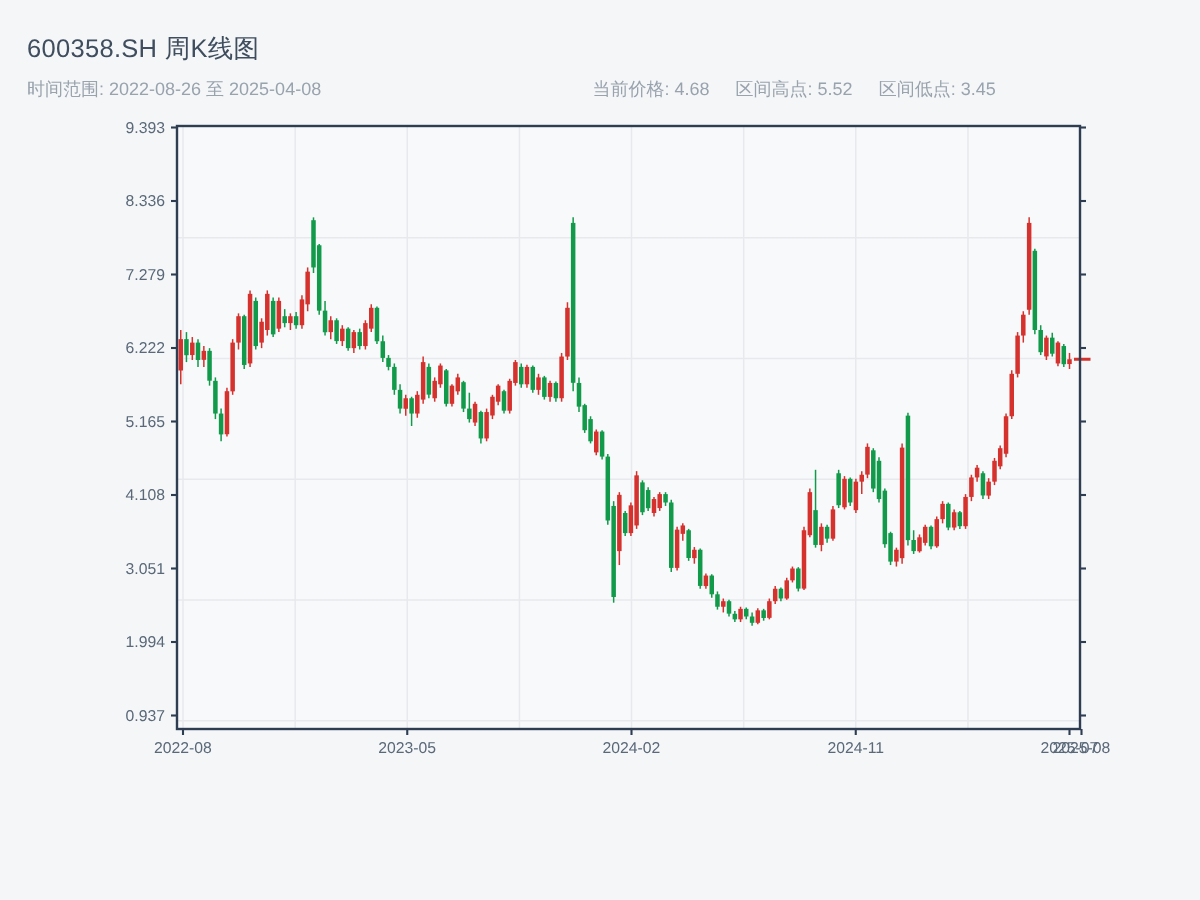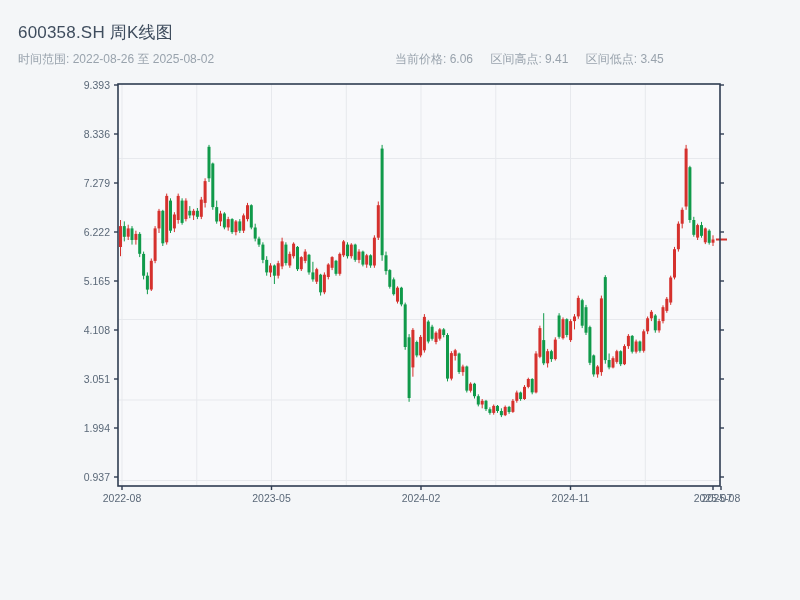--- a/index.html
+++ b/index.html
@@ -24,24 +24,24 @@
   }
   .hdr-stats span{margin-right:14px;}
   svg{position:absolute;left:0;top:0;}
   text{font-family:"Liberation Sans","DejaVu Sans",sans-serif;}
 </style>
 </head>
 <body>
 
 <div class="page">
   <div class="hdr-title">600358.SH 周K线图</div>
-  <div class="hdr-sub">时间范围: 2022-08-26 至 2025-08-02</div>
+  <div class="hdr-sub">时间范围: 2022-08-26 至 2025-04-08</div>
   <div class="hdr-stats">
-    <span>当前价格: 6.06</span>
-    <span>区间高点: 9.41</span>
+    <span>当前价格: 4.68</span>
+    <span>区间高点: 5.52</span>
     <span>区间低点: 3.45</span>
   </div>
   <svg id="chart" width="800" height="600" viewBox="0 0 800 600">
       <rect x="118" y="84" width="602" height="402" fill="#f8f9fb"></rect>
       <line x1="122" y1="84" x2="122" y2="486" stroke="#e7e9ed" stroke-width="1"></line>
       <line x1="196.8" y1="84" x2="196.8" y2="486" stroke="#e7e9ed" stroke-width="1"></line>
       <line x1="271.5" y1="84" x2="271.5" y2="486" stroke="#e7e9ed" stroke-width="1"></line>
       <line x1="346.3" y1="84" x2="346.3" y2="486" stroke="#e7e9ed" stroke-width="1"></line>
       <line x1="421" y1="84" x2="421" y2="486" stroke="#e7e9ed" stroke-width="1"></line>
       <line x1="495.8" y1="84" x2="495.8" y2="486" stroke="#e7e9ed" stroke-width="1"></line>

